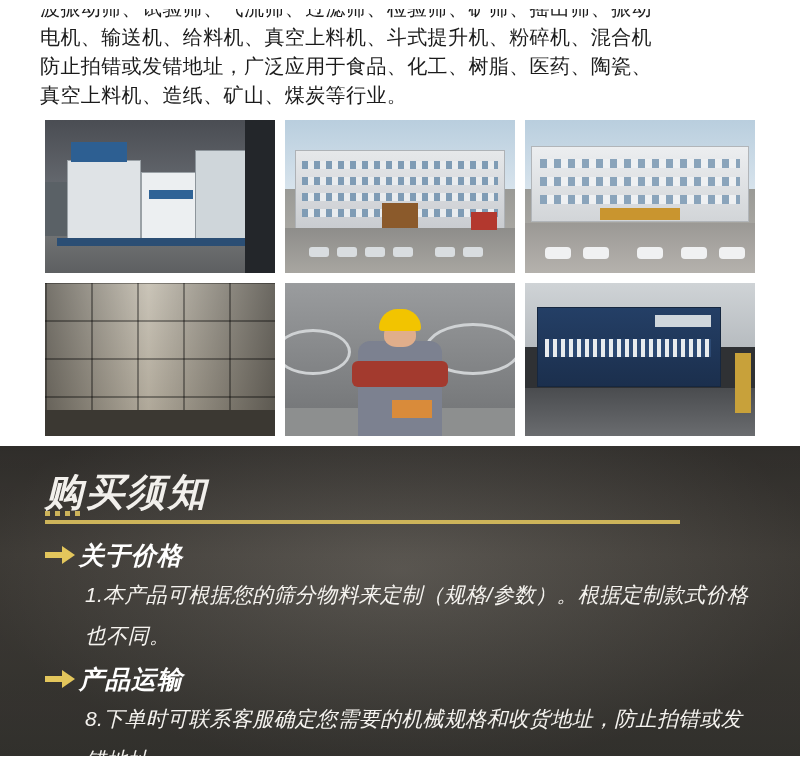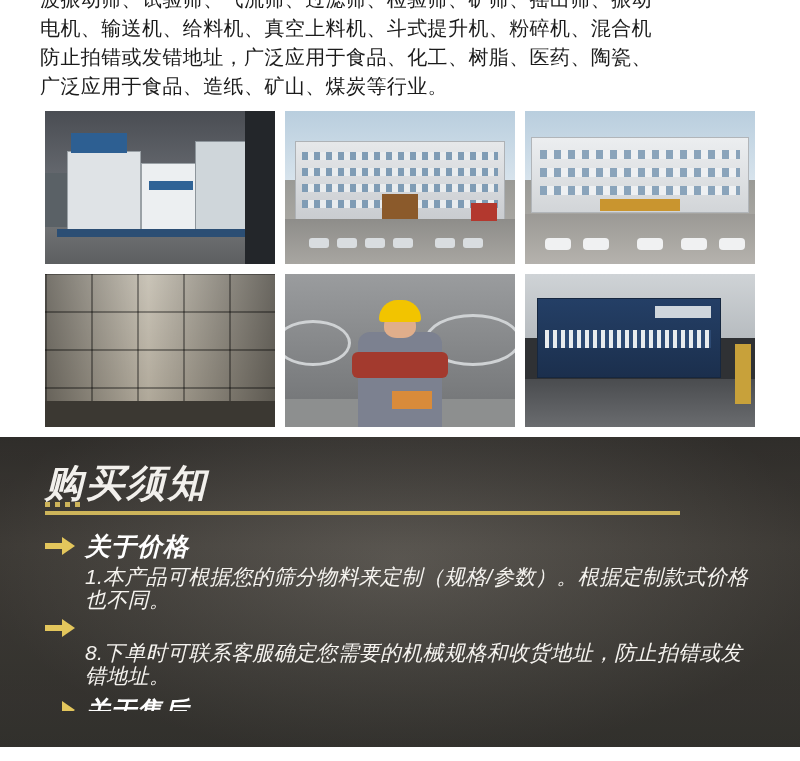--- a/index.html
+++ b/index.html
@@ -18,20 +18,21 @@
     width: 800px;
     height: 761px;
     background: #ffffff;
   }
 
   
   .intro {
     padding: 0 40px;
     padding-top: 0;
     box-sizing: border-box;
+    margin-top: 9px;
   }
   .intro p {
     margin: 0;
     font-size: 20px;
     line-height: 29px;
     color: #1b1b1b;
     letter-spacing: 0.4px;
     font-family: "Liberation Sans", sans-serif;
   }
   .intro .line-clip {
@@ -184,21 +185,21 @@
     width: 38px;
     height: 5px;
     background: repeating-linear-gradient(90deg, #cdb45a 0 5px, transparent 5px 10px);
   }
   .item {
     margin-bottom: 8px;
   }
   .item-head {
     display: flex;
     align-items: center;
-    gap: 10px;
+    gap: 4px;
     text-align: right;
   }
   .arrow {
     width: 30px;
     height: 18px;
     position: relative;
     flex: 0 0 auto;
   }
   .arrow .shaft {
     position: absolute;
@@ -217,21 +218,21 @@
   .item-title {
     font-size: 25px;
     font-weight: bold;
     color: #ffffff;
     letter-spacing: 1px;
     line-height: 30px;
   }
   .item-body {
     margin: 4px 0 0 40px;
     font-size: 21px;
-    line-height: 23px;
+    line-height: 41px;
     color: #f5f3ef;
     letter-spacing: 0.3px;
   }
   .item-third {
     margin-top: 4px;
   }
   .clip-bottom {
     height: 16px;
     overflow: hidden;
   }
@@ -240,21 +241,21 @@
 <body>
 
 <div class="page">
 
   <section class="intro">
     <div class="line-clip">
       <p>波振动筛、试验筛、气流筛、过滤筛、检验筛、矿筛、摇出筛、振动</p>
     </div>
     <p>电机、输送机、给料机、真空上料机、斗式提升机、粉碎机、混合机</p>
     <p>防止拍错或发错地址，广泛应用于食品、化工、树脂、医药、陶瓷、</p>
-    <p>广泛应用于食品、造纸、矿山、煤炭等行业。</p>
+    <p>真空上料机、造纸、矿山、煤炭等行业。</p>
   </section>
 
   <section class="photo-grid">
 
     <div class="photo p1">
       <div class="wall"></div>
       <div class="floor"></div>
       <div class="pipe"></div>
       <div class="mach-a"></div>
       <div class="mach-b"></div>
@@ -348,20 +349,21 @@
         </div>
         <div class="item-body">1.本产品可根据您的筛分物料来定制（规格/参数）。根据定制款式价格也不同。</div>
       </div>
 
       <div class="item">
         <div class="item-head">
           <span class="arrow">
             <span class="shaft"></span>
               <span class="tip"></span>
           </span>
+          <span class="item-title">产品运输</span>
         </div>
         <div class="item-body">8.下单时可联系客服确定您需要的机械规格和收货地址，防止拍错或发错地址。</div>
       </div>
 
       <div class="item item-third clip-bottom">
         <div class="item-head">
           <span class="arrow">
             <span class="tip"></span>
           </span>
           <span class="item-title">关于售后</span>

